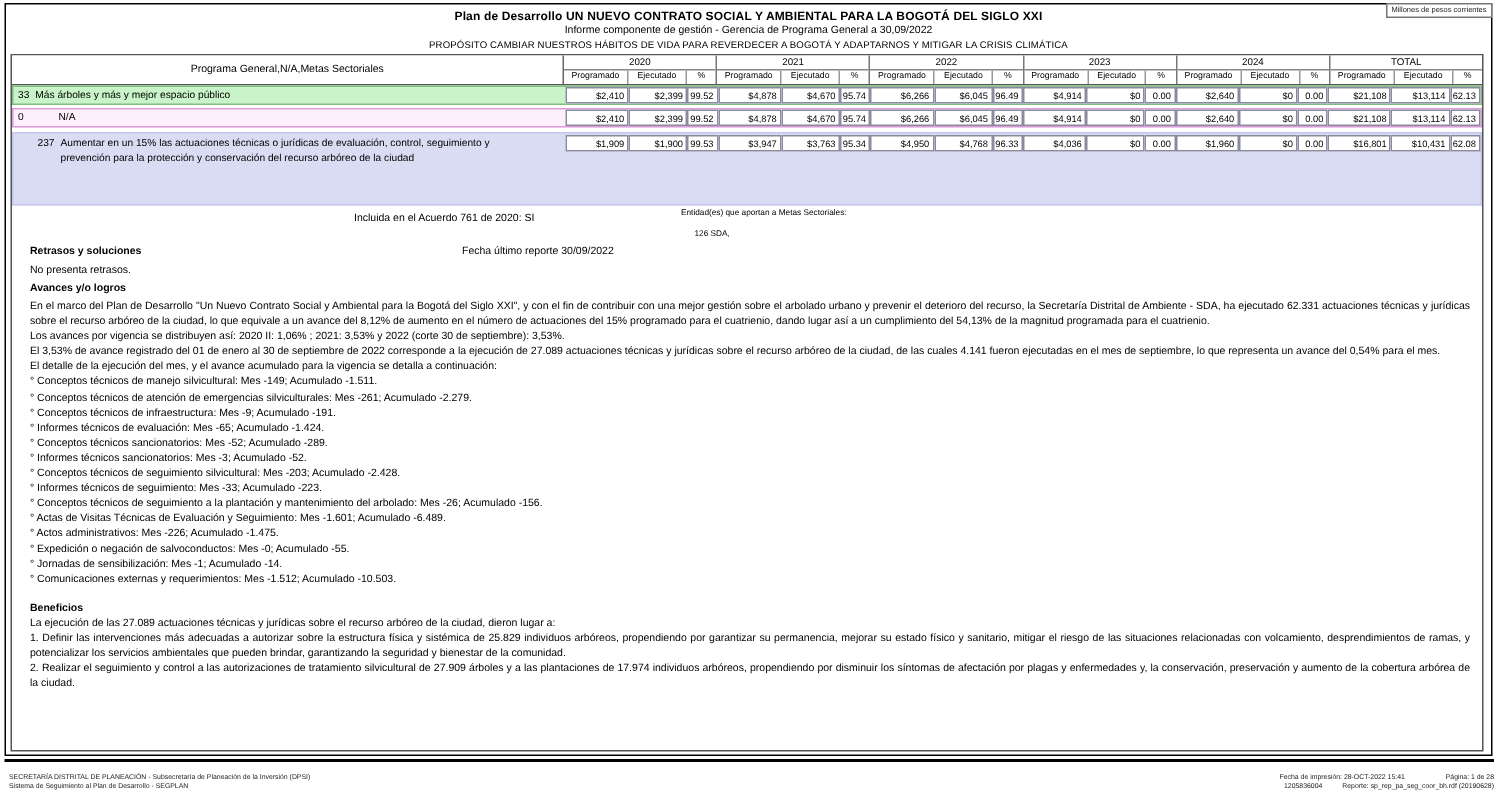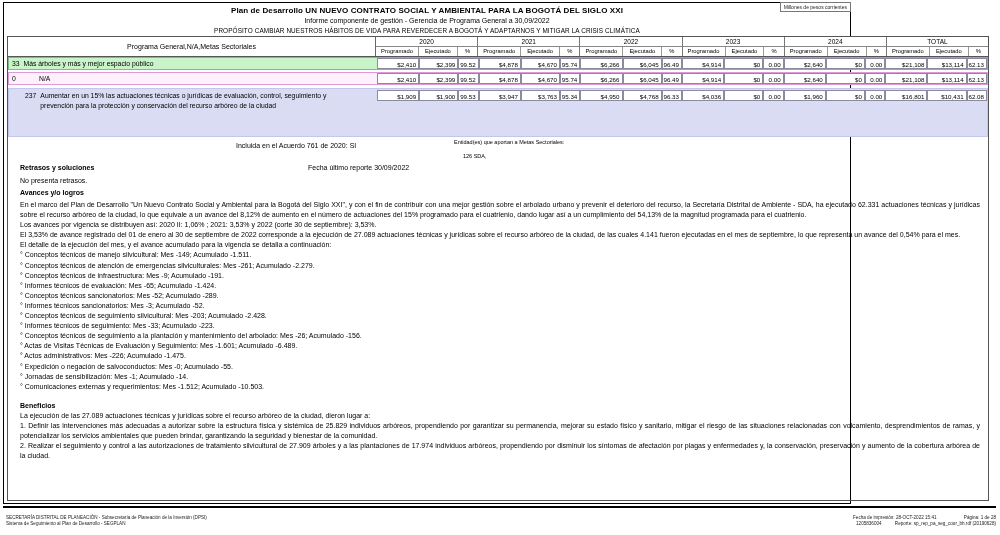--- a/index.html
+++ b/index.html
@@ -1,21 +1,21 @@
 <!DOCTYPE html>
 <html><head>
 <meta charset="utf-8">
 <style>
   html,body { margin:0; padding:0; background:#ffffff; }
   body {
     width:1000px; height:535px; position:relative; overflow:hidden;
     font-family:"Liberation Sans", sans-serif; color:#000;
     -webkit-font-smoothing:antialiased;
   }
-  .page { position:absolute; left:3px; top:2px; width:848px; height:502px; border:1px solid #000; box-sizing:border-box; }
+  .page { position:absolute; left:3px; top:2px; width:992px; height:502px; border:1px solid #000; box-sizing:border-box; }
   .units-box { position:absolute; top:-1px; right:-1px; border:1px solid #777; font-size:5px; padding:1px 3px; background:#fff; color:#222; white-space:nowrap; }
   .hdr { text-align:center; padding-top:3px; }
   .title { font-size:8px; font-weight:bold; letter-spacing:0.1px; }
   .subtitle { font-size:7px; margin-top:2px; }
   .proposito { font-size:6.4px; margin-top:2.5px; letter-spacing:0.1px; }
 
   .content { position:absolute; left:3px; top:33px; width:982px; bottom:2px; border:1px solid #555; box-sizing:border-box; }
 
   
   .thead { display:flex; border-bottom:1px solid #555; background:#fff; }

